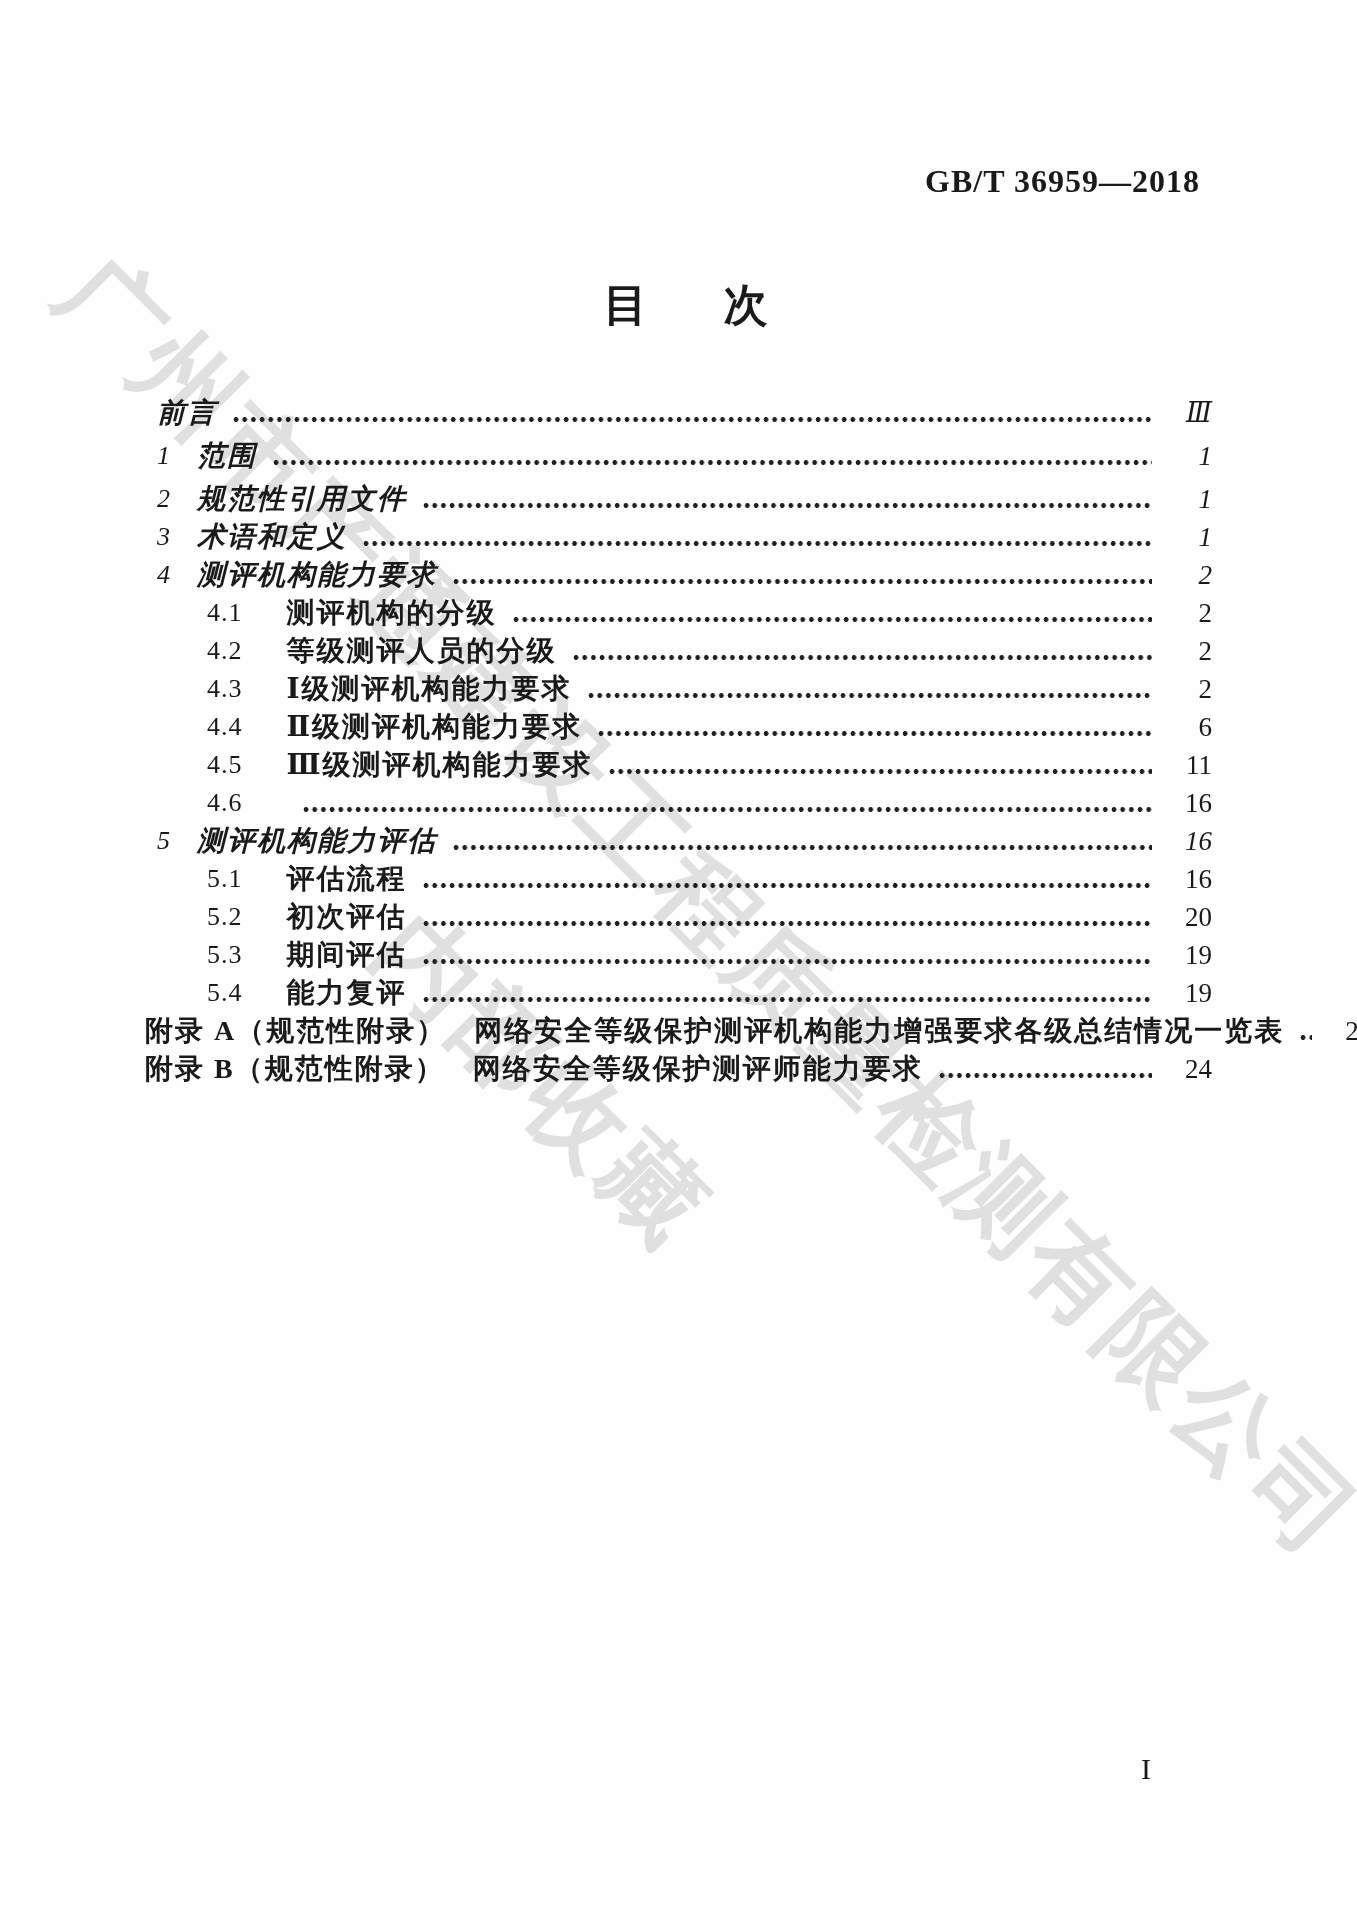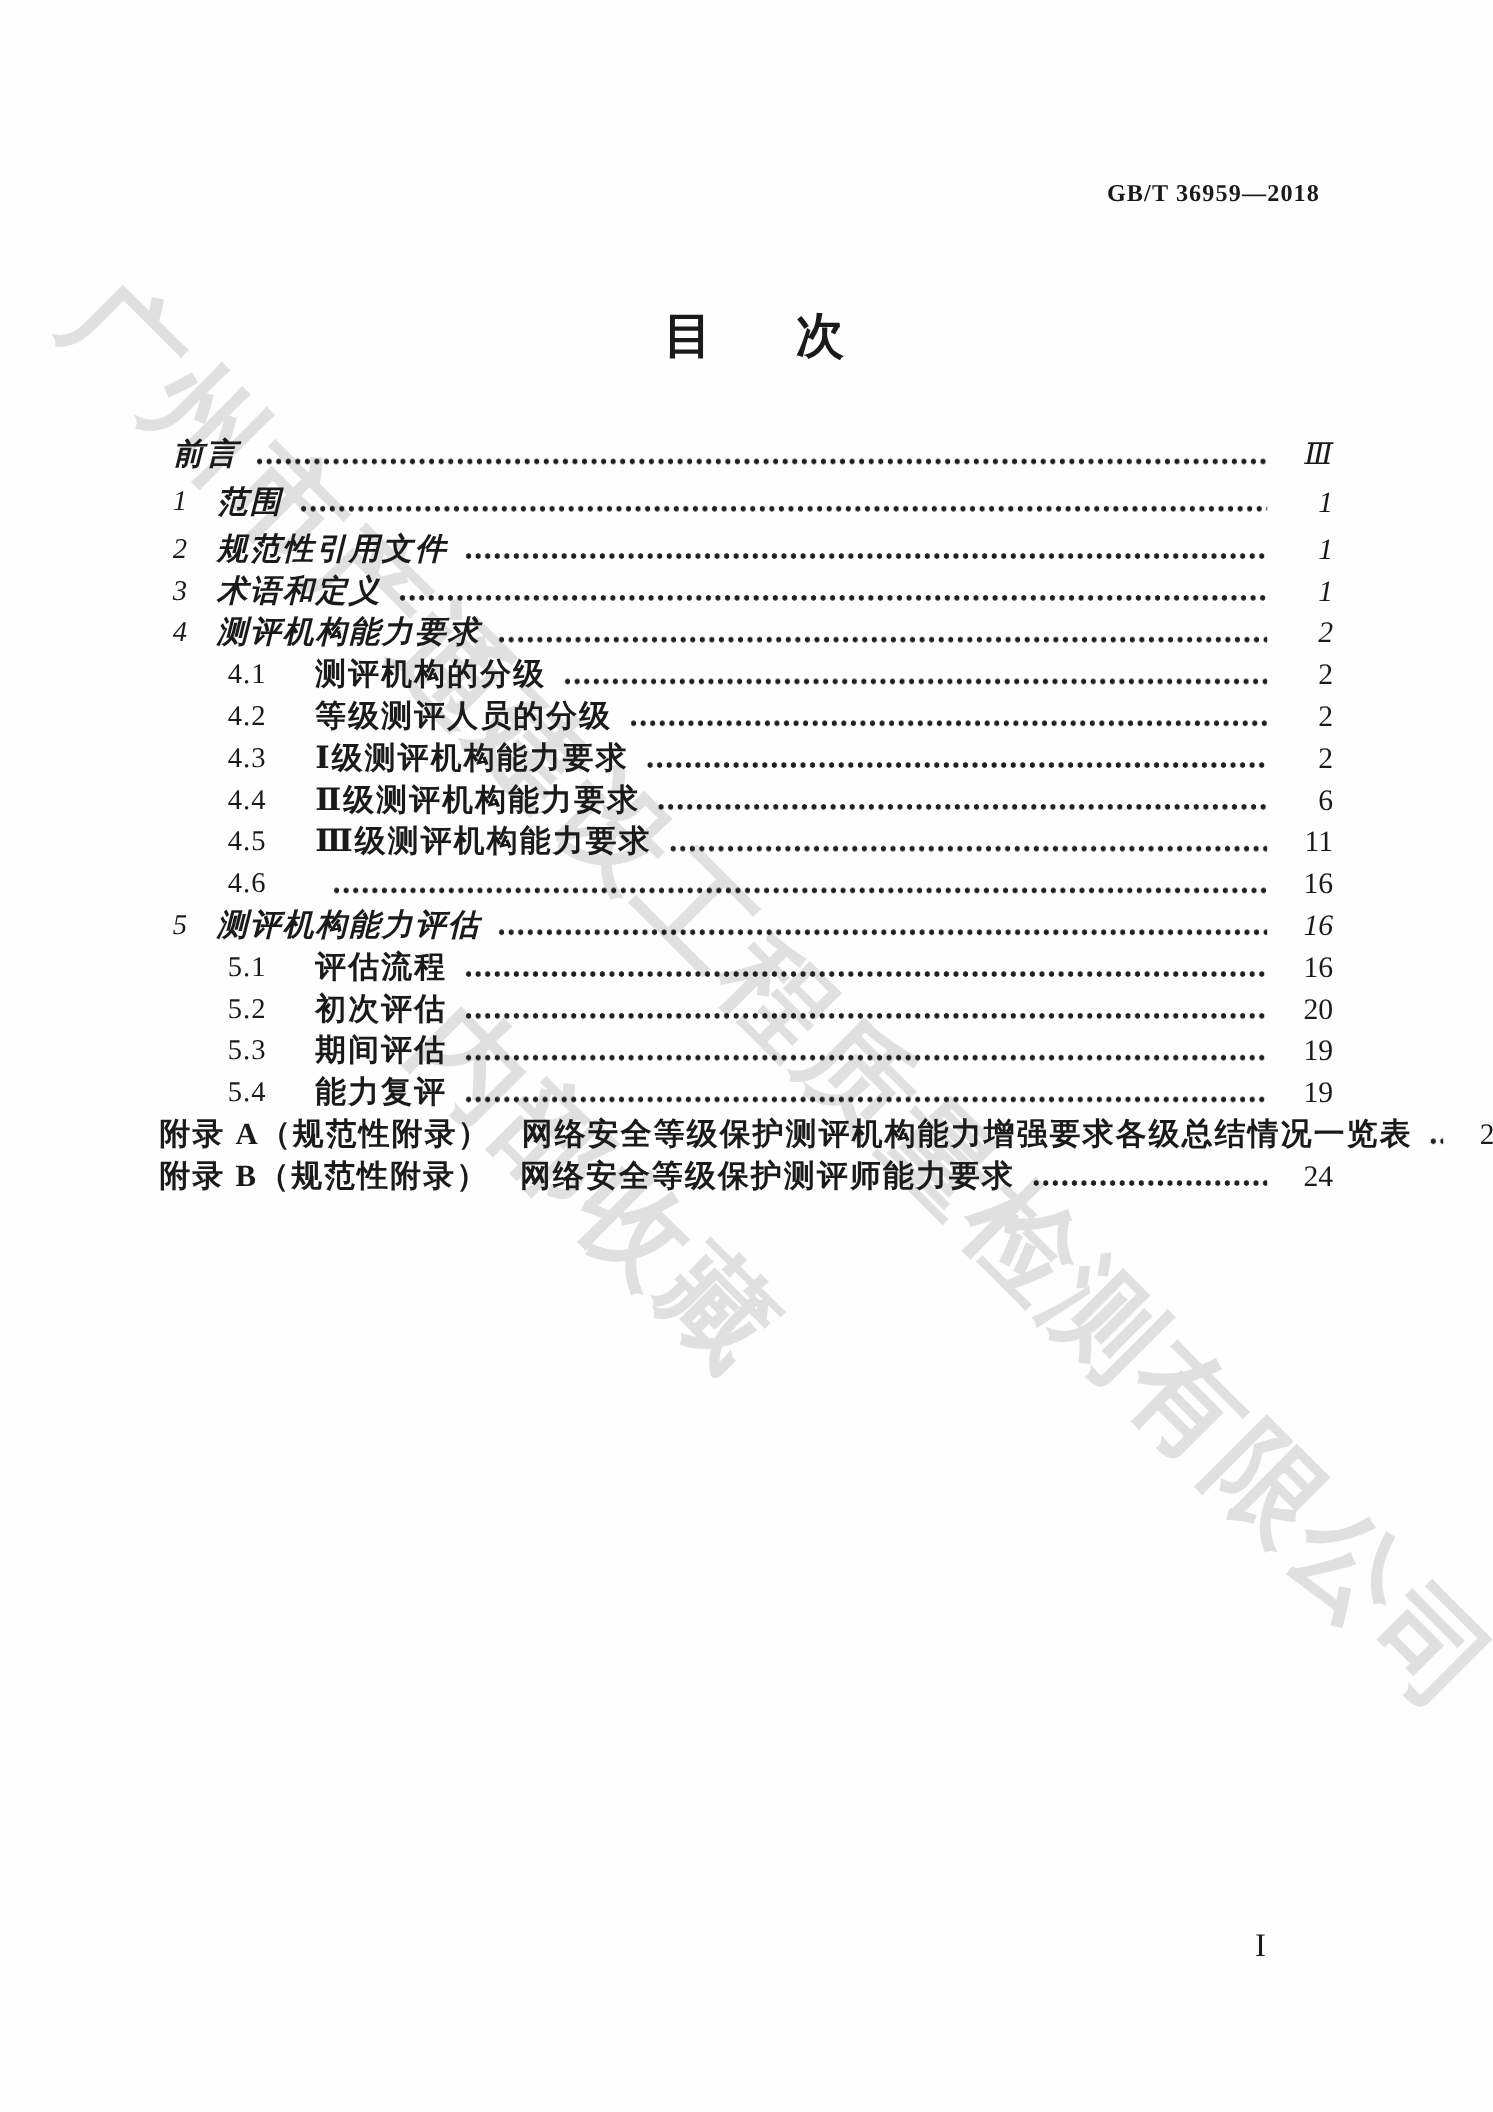--- a/index.html
+++ b/index.html
@@ -17,21 +17,21 @@
     color:#e0e0e0;transform-origin:0 0;transform:rotate(45deg);
     font-family:"Liberation Serif","DejaVu Serif",serif;
     user-select:none;pointer-events:none;
   }
   .wm.l1{left:112px;top:240px;}
   .wm.l2{left:428px;top:896px;}
 
   
   .doc-code{
     position:absolute;z-index:2;top:163px;right:157px;
-    font-size:22px;font-weight:bold;letter-spacing:1px;
+    font-size:32px;font-weight:bold;letter-spacing:1px;
   }
   .doc-title{
     position:absolute;z-index:2;top:276px;left:0;width:100%;
     display:flex;justify-content:center;gap:76px;padding-left:14px;box-sizing:border-box;
     font-size:44px;font-weight:bold;
   }
 
   
   .toc{
     position:absolute;z-index:1;left:145px;right:145px;top:394px;

